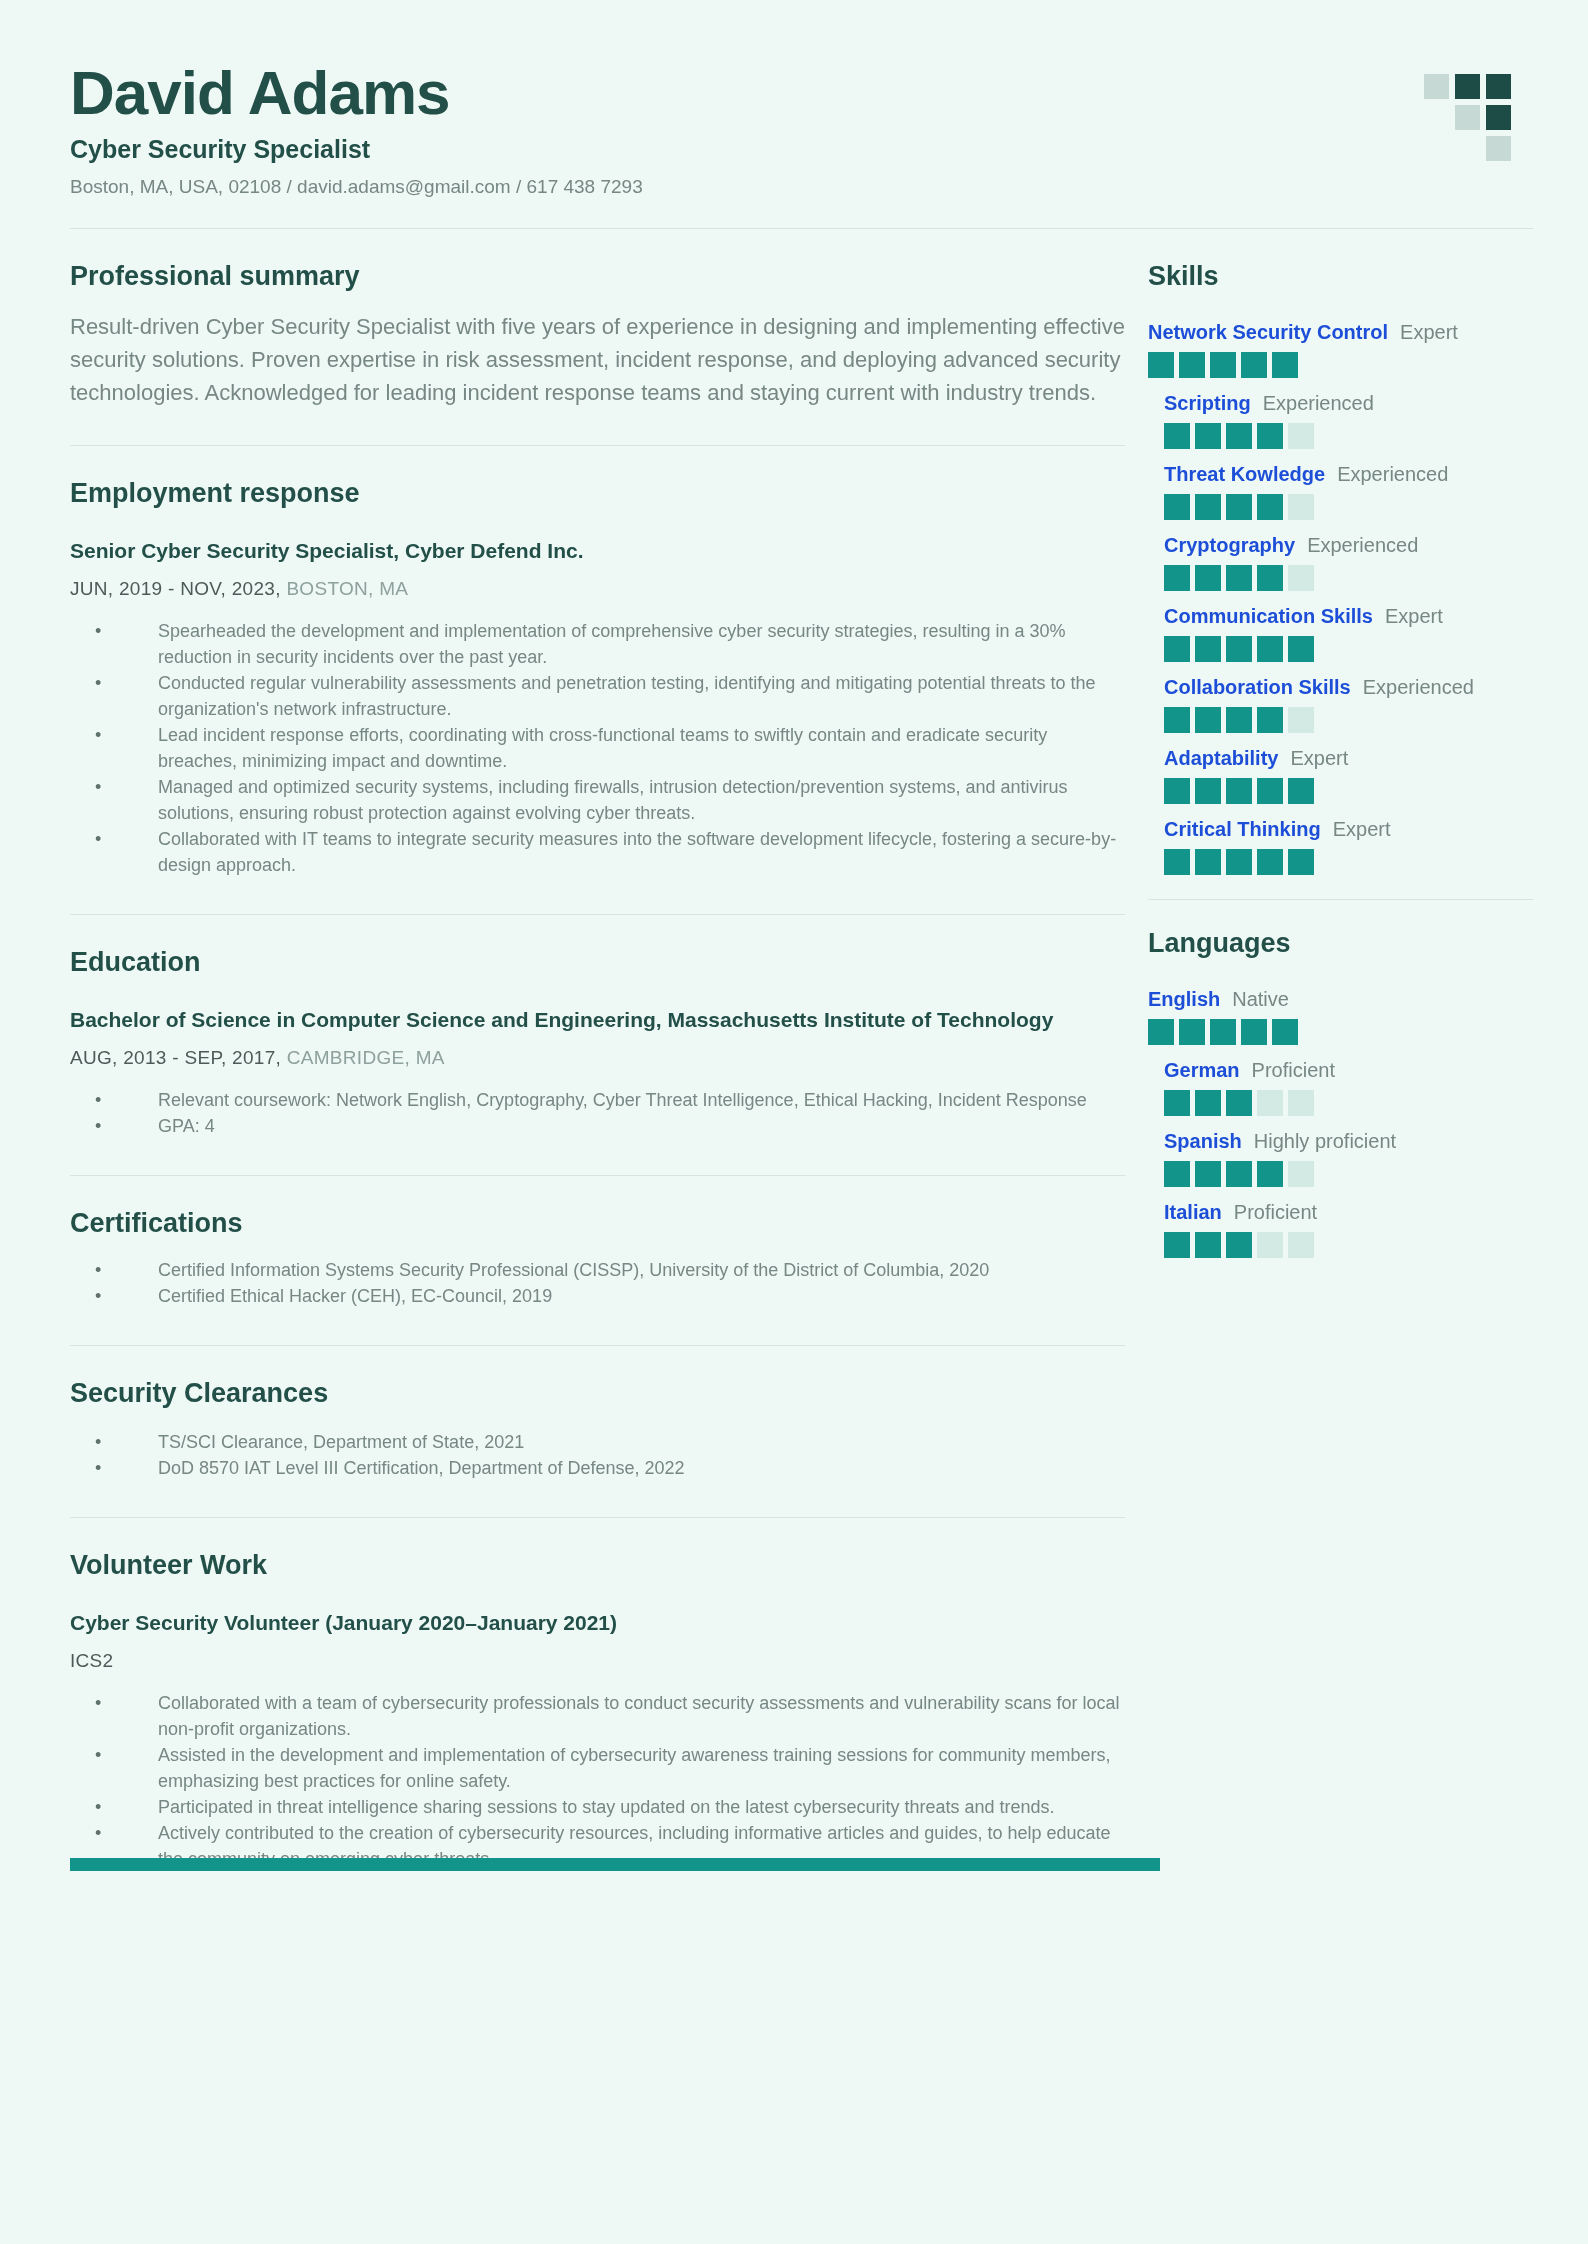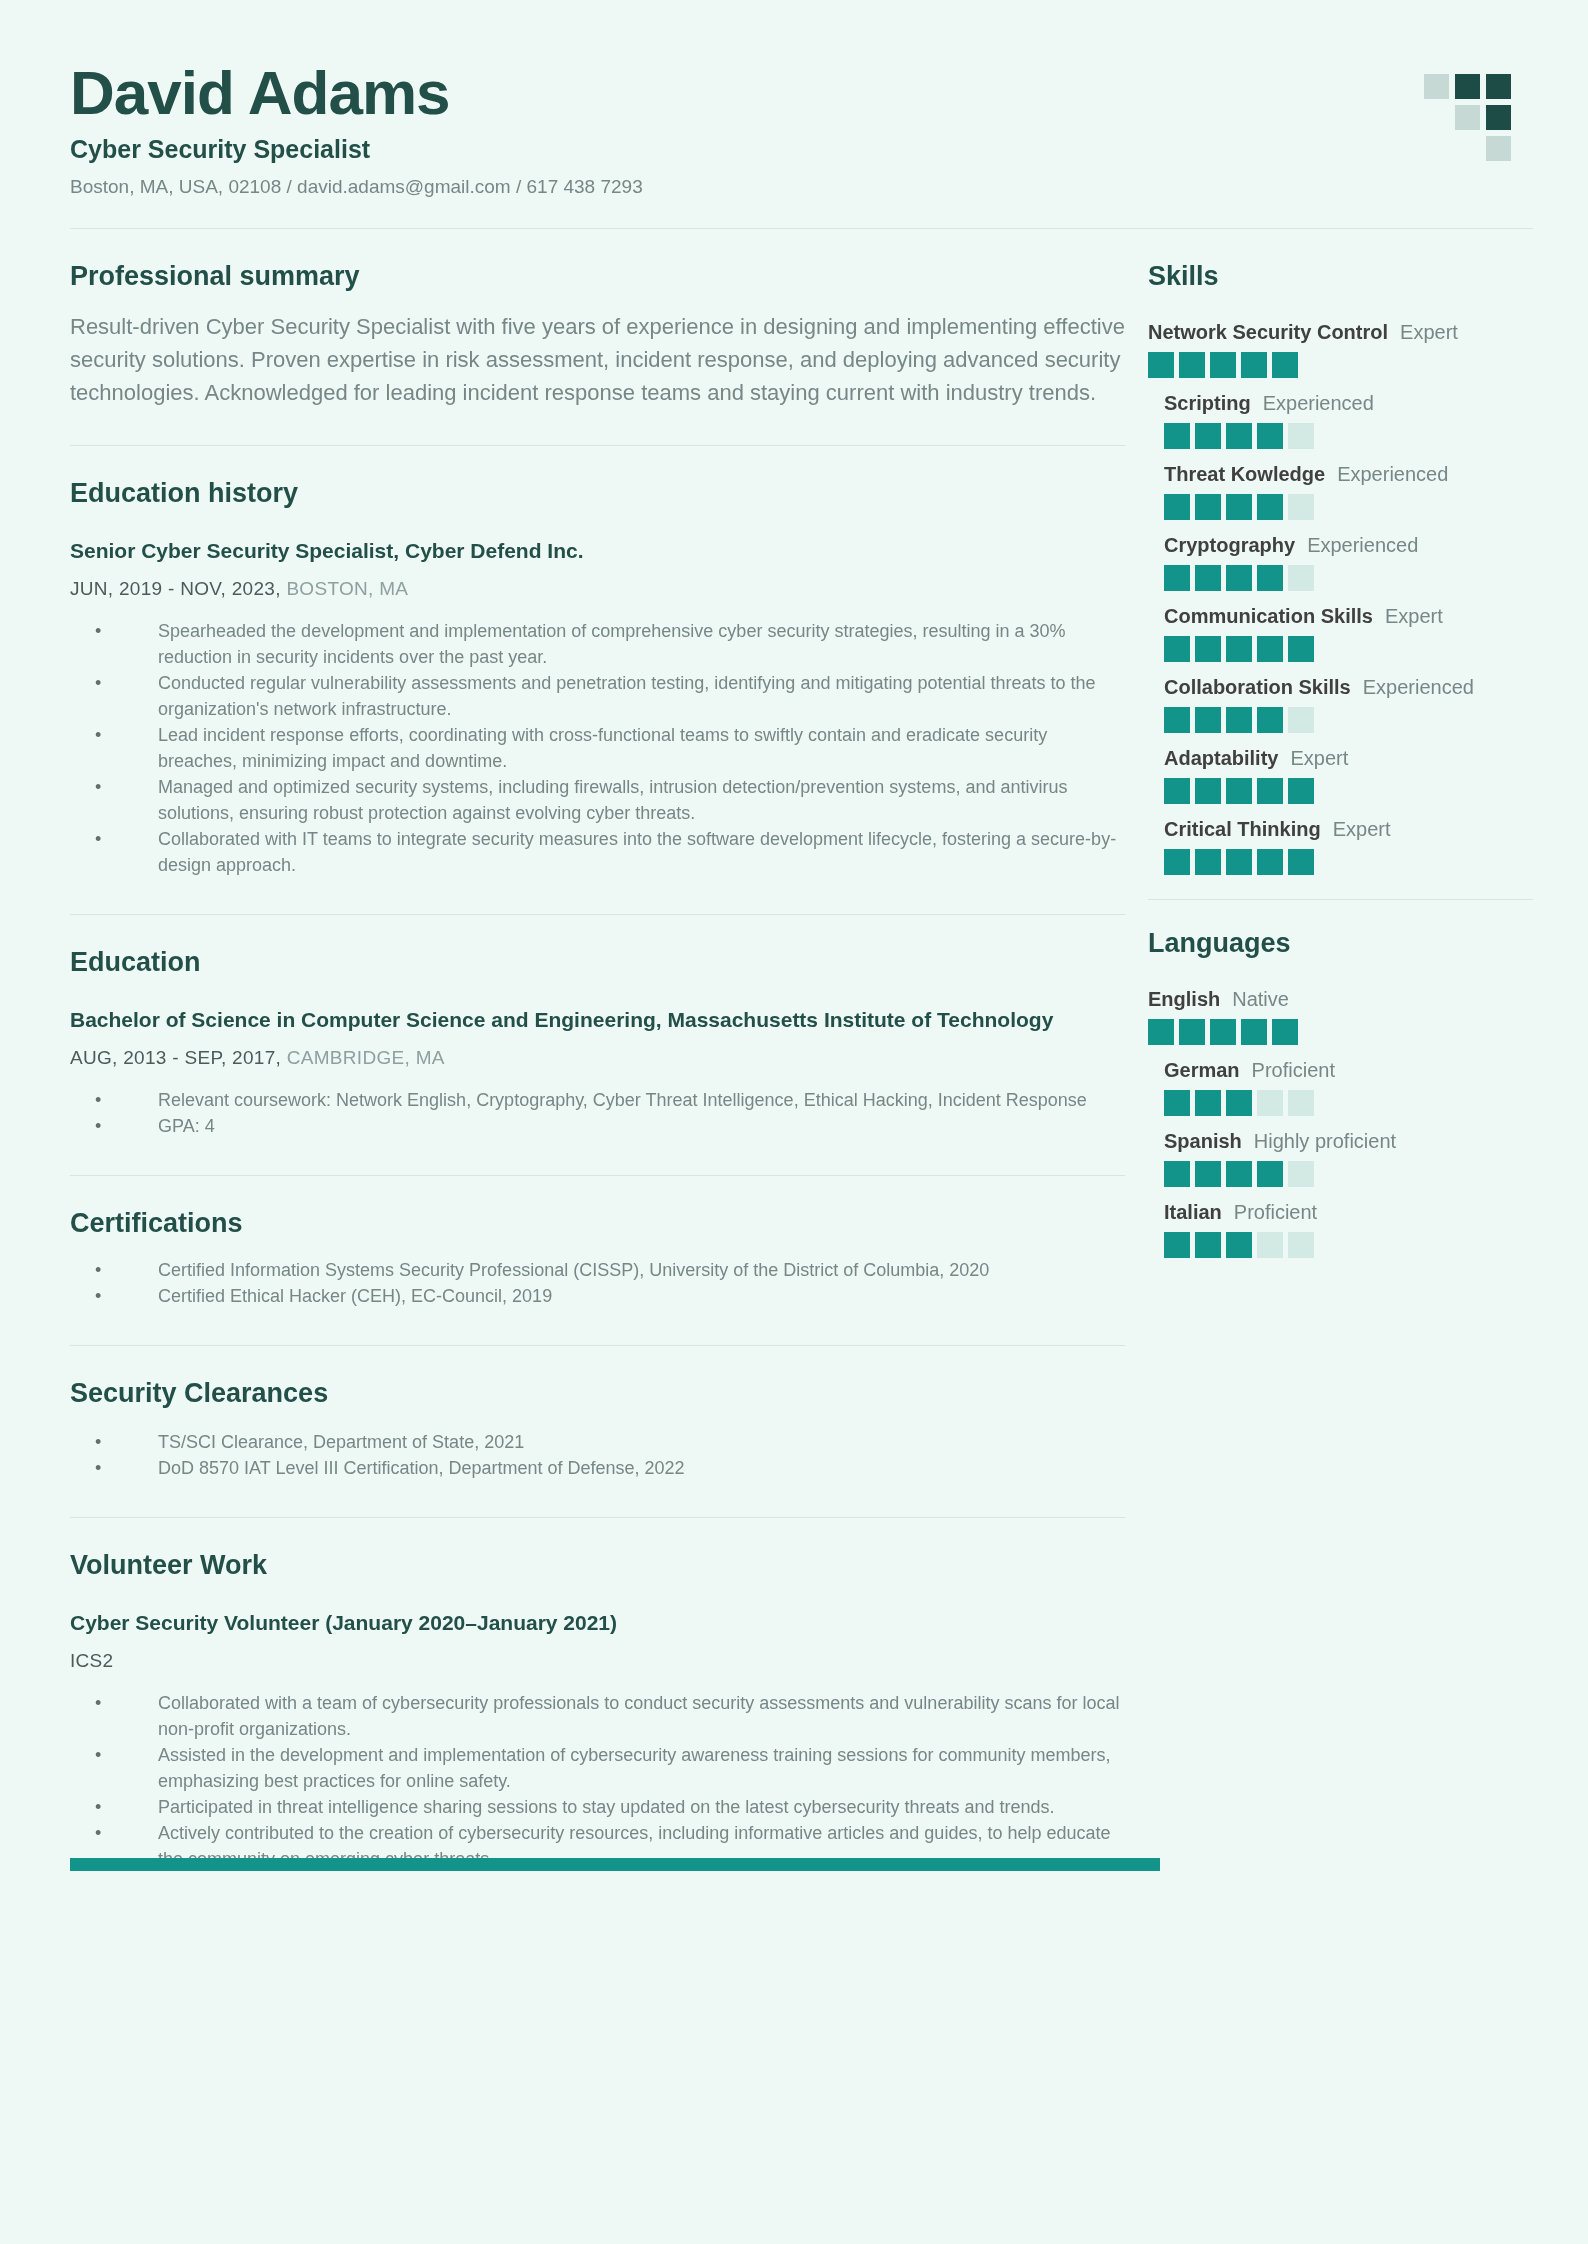--- a/index.html
+++ b/index.html
@@ -40,21 +40,21 @@
   ul.bullets { list-style: none; margin-top: 18px; }
   ul.bullets li { display: flex; font-size: 18px; line-height: 26px; color: #768784; }
   ul.bullets li::before { content: "\2022"; flex: none; width: 63px; padding-left: 25px; color: #5f706d; }
   ul.bullets .li-text { width: 970px; }
   
   .aside { padding-top: 32px; }
   .aside h2 { font-size: 27px; font-weight: bold; color: #234f49; }
   .rated-list { margin-top: 28px; }
   .rated + .rated { margin-top: 13px; margin-left: 16px; }
   .rated-head { font-size: 20px; line-height: 24px; white-space: nowrap; }
-  .rated-name { font-weight: bold; color: #404040; text-align: right; }
+  .rated-name { font-weight: bold; color: #1d4ed8; text-align: right; }
   .rated-level { color: #768784; margin-left: 12px; }
   .blocks { display: flex; gap: 5px; margin-top: 8px; }
   .sq { width: 26px; height: 26px; display: inline-block; }
   .sq-fill { background: #12948a; }
   .sq-empty { background: #d2e9e4; }
   .aside-divider { margin-top: 24px; }
   .aside h2.langs { margin-top: 28px; }
   
   .page-bar { position: absolute; left: 70px; bottom: 8px; width: 1090px; height: 13px; background: #12948a; }
 </style>
@@ -88,21 +88,21 @@
 
     <div class="main">
 
       <div class="sec">
         <h2>Professional summary</h2>
         <p class="summary-text">Result-driven Cyber Security Specialist with five years of experience in designing and implementing effective security solutions. Proven expertise in risk assessment, incident response, and deploying advanced security technologies. Acknowledged for leading incident response teams and staying current with industry trends.</p>
       </div>
       <hr class="divider">
 
       <div class="sec">
-        <h2>Education history</h2>
+        <h2>Employment response</h2>
         <div class="h3">Senior Cyber Security Specialist, Cyber Defend Inc.</div>
         <div class="meta">
           <span class="meta-date">JUN, 2019 - NOV, 2023,</span>
           <span class="meta-loc">BOSTON, MA</span>
         </div>
         <ul class="bullets">
           <li>
               <span class="li-text">Spearheaded the development and implementation of comprehensive cyber security strategies, resulting in a 30% reduction in security incidents over the past year.</span>
             </li>
           <li>

